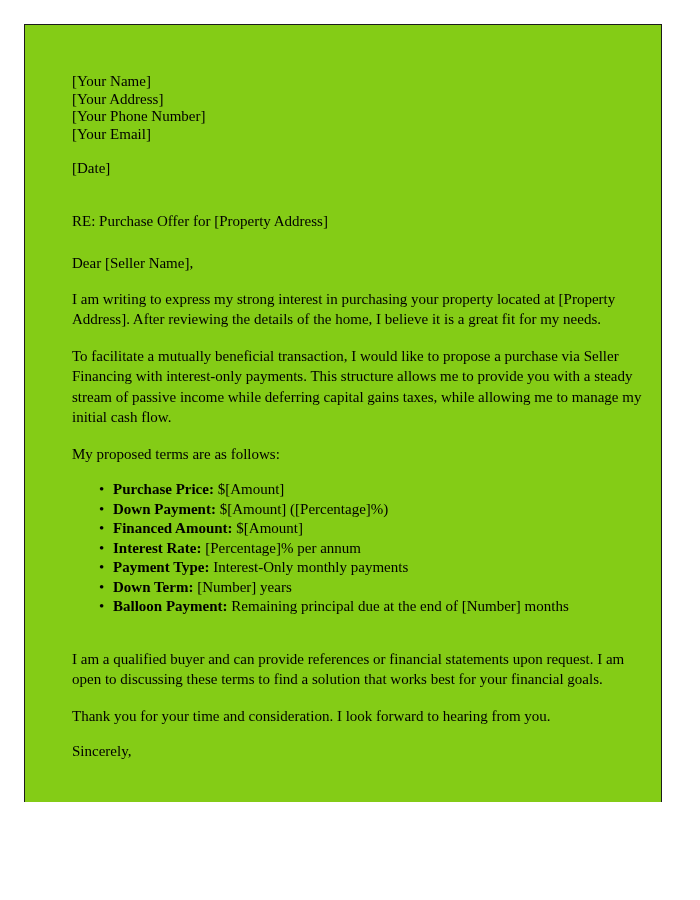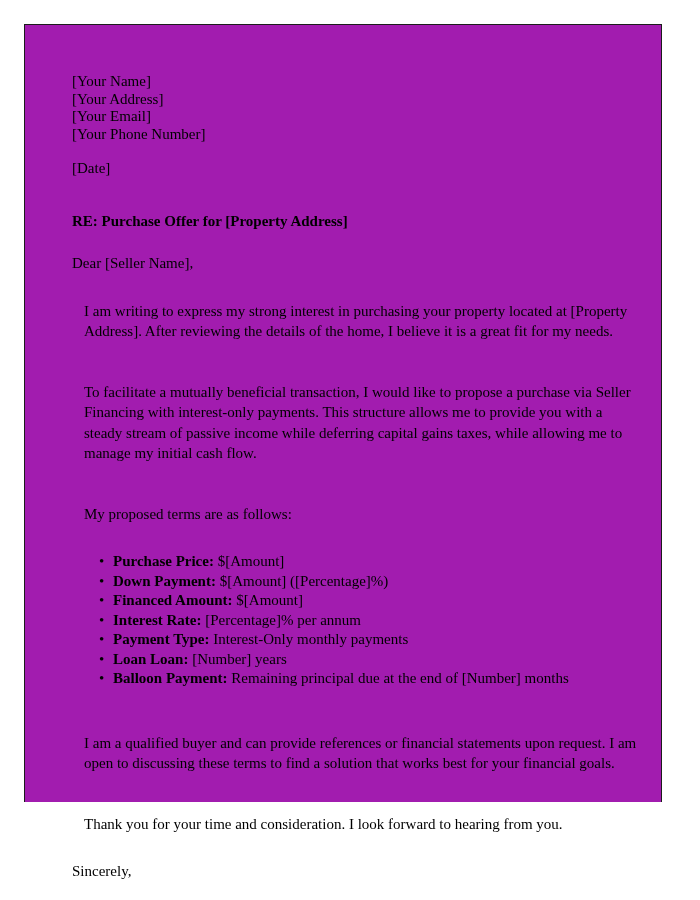--- a/index.html
+++ b/index.html
@@ -20,21 +20,21 @@
     position: absolute;
     left: 24px;
     top: 24px;
     width: 638px;
     height: 778px;
     border-left: 1.5px solid #1c1c1c;
     border-right: 1.5px solid #1c1c1c;
     border-top: 1.5px solid #1c1c1c;
     border-bottom: none;
     box-sizing: border-box;
-    background: #a21caf;
+    background: #84cc16;
   }
 
   #letter {
     position: absolute;
     left: 47px;
     top: 48px;
     width: 580px;
   }
 
   .line {
@@ -45,30 +45,30 @@
 
   .gap {
     height: 17px;
   }
 
   .gap-sm {
     height: 16px;
   }
 
   p.para {
-    margin: 12px;
+    margin: 0;
     font-size: 15px;
     line-height: 20.5px;
     text-align: left;
   }
 
   .re-line {
     font-size: 15px;
     line-height: 18px;
-    font-weight: bold;
+    font-weight: normal;
     white-space: nowrap;
   }
 
   .salutation {
     font-size: 15px;
     line-height: 18px;
     white-space: nowrap;
     margin-top: 7px;
   }
 
@@ -105,22 +105,22 @@
 </style>
 </head>
 <body>
 
 <div id="page-frame">
   <div id="letter">
 
     <div>
       <div class="line">[Your Name]</div>
       <div class="line">[Your Address]</div>
+      <div class="line">[Your Phone Number]</div>
       <div class="line">[Your Email]</div>
-      <div class="line">[Your Phone Number]</div>
     </div>
 
     <div class="gap"></div>
 
     <div class="line">[Date]</div>
 
     <div class="gap"></div>
 
 
     <div class="gap"></div>
@@ -144,21 +144,21 @@
     <p class="para">My proposed terms are as follows:</p>
 
     <div class="gap-sm"></div>
 
     <ul class="terms" id="terms-list">
         <li><span class="bullet">•</span><span class="lbl">Purchase Price:</span><span> $[Amount]</span></li>
         <li><span class="bullet">•</span><span class="lbl">Down Payment:</span><span> $[Amount] ([Percentage]%)</span></li>
         <li><span class="bullet">•</span><span class="lbl">Financed Amount:</span><span> $[Amount]</span></li>
         <li><span class="bullet">•</span><span class="lbl">Interest Rate:</span><span> [Percentage]% per annum</span></li>
         <li><span class="bullet">•</span><span class="lbl">Payment Type:</span><span> Interest-Only monthly payments</span></li>
-        <li><span class="bullet">•</span><span class="lbl">Loan Loan:</span><span> [Number] years</span></li>
+        <li><span class="bullet">•</span><span class="lbl">Down Term:</span><span> [Number] years</span></li>
         <li><span class="bullet">•</span><span class="lbl">Balloon Payment:</span><span> Remaining principal due at the end of [Number] months</span></li>
       </ul>
 
     <div class="gap-sm"></div>
 
 
     <div class="gap-sm"></div>
 
     <p class="para">I am a qualified buyer and can provide references or financial statements upon request. I am open to discussing these terms to find a solution that works best for your financial goals.</p>
 

